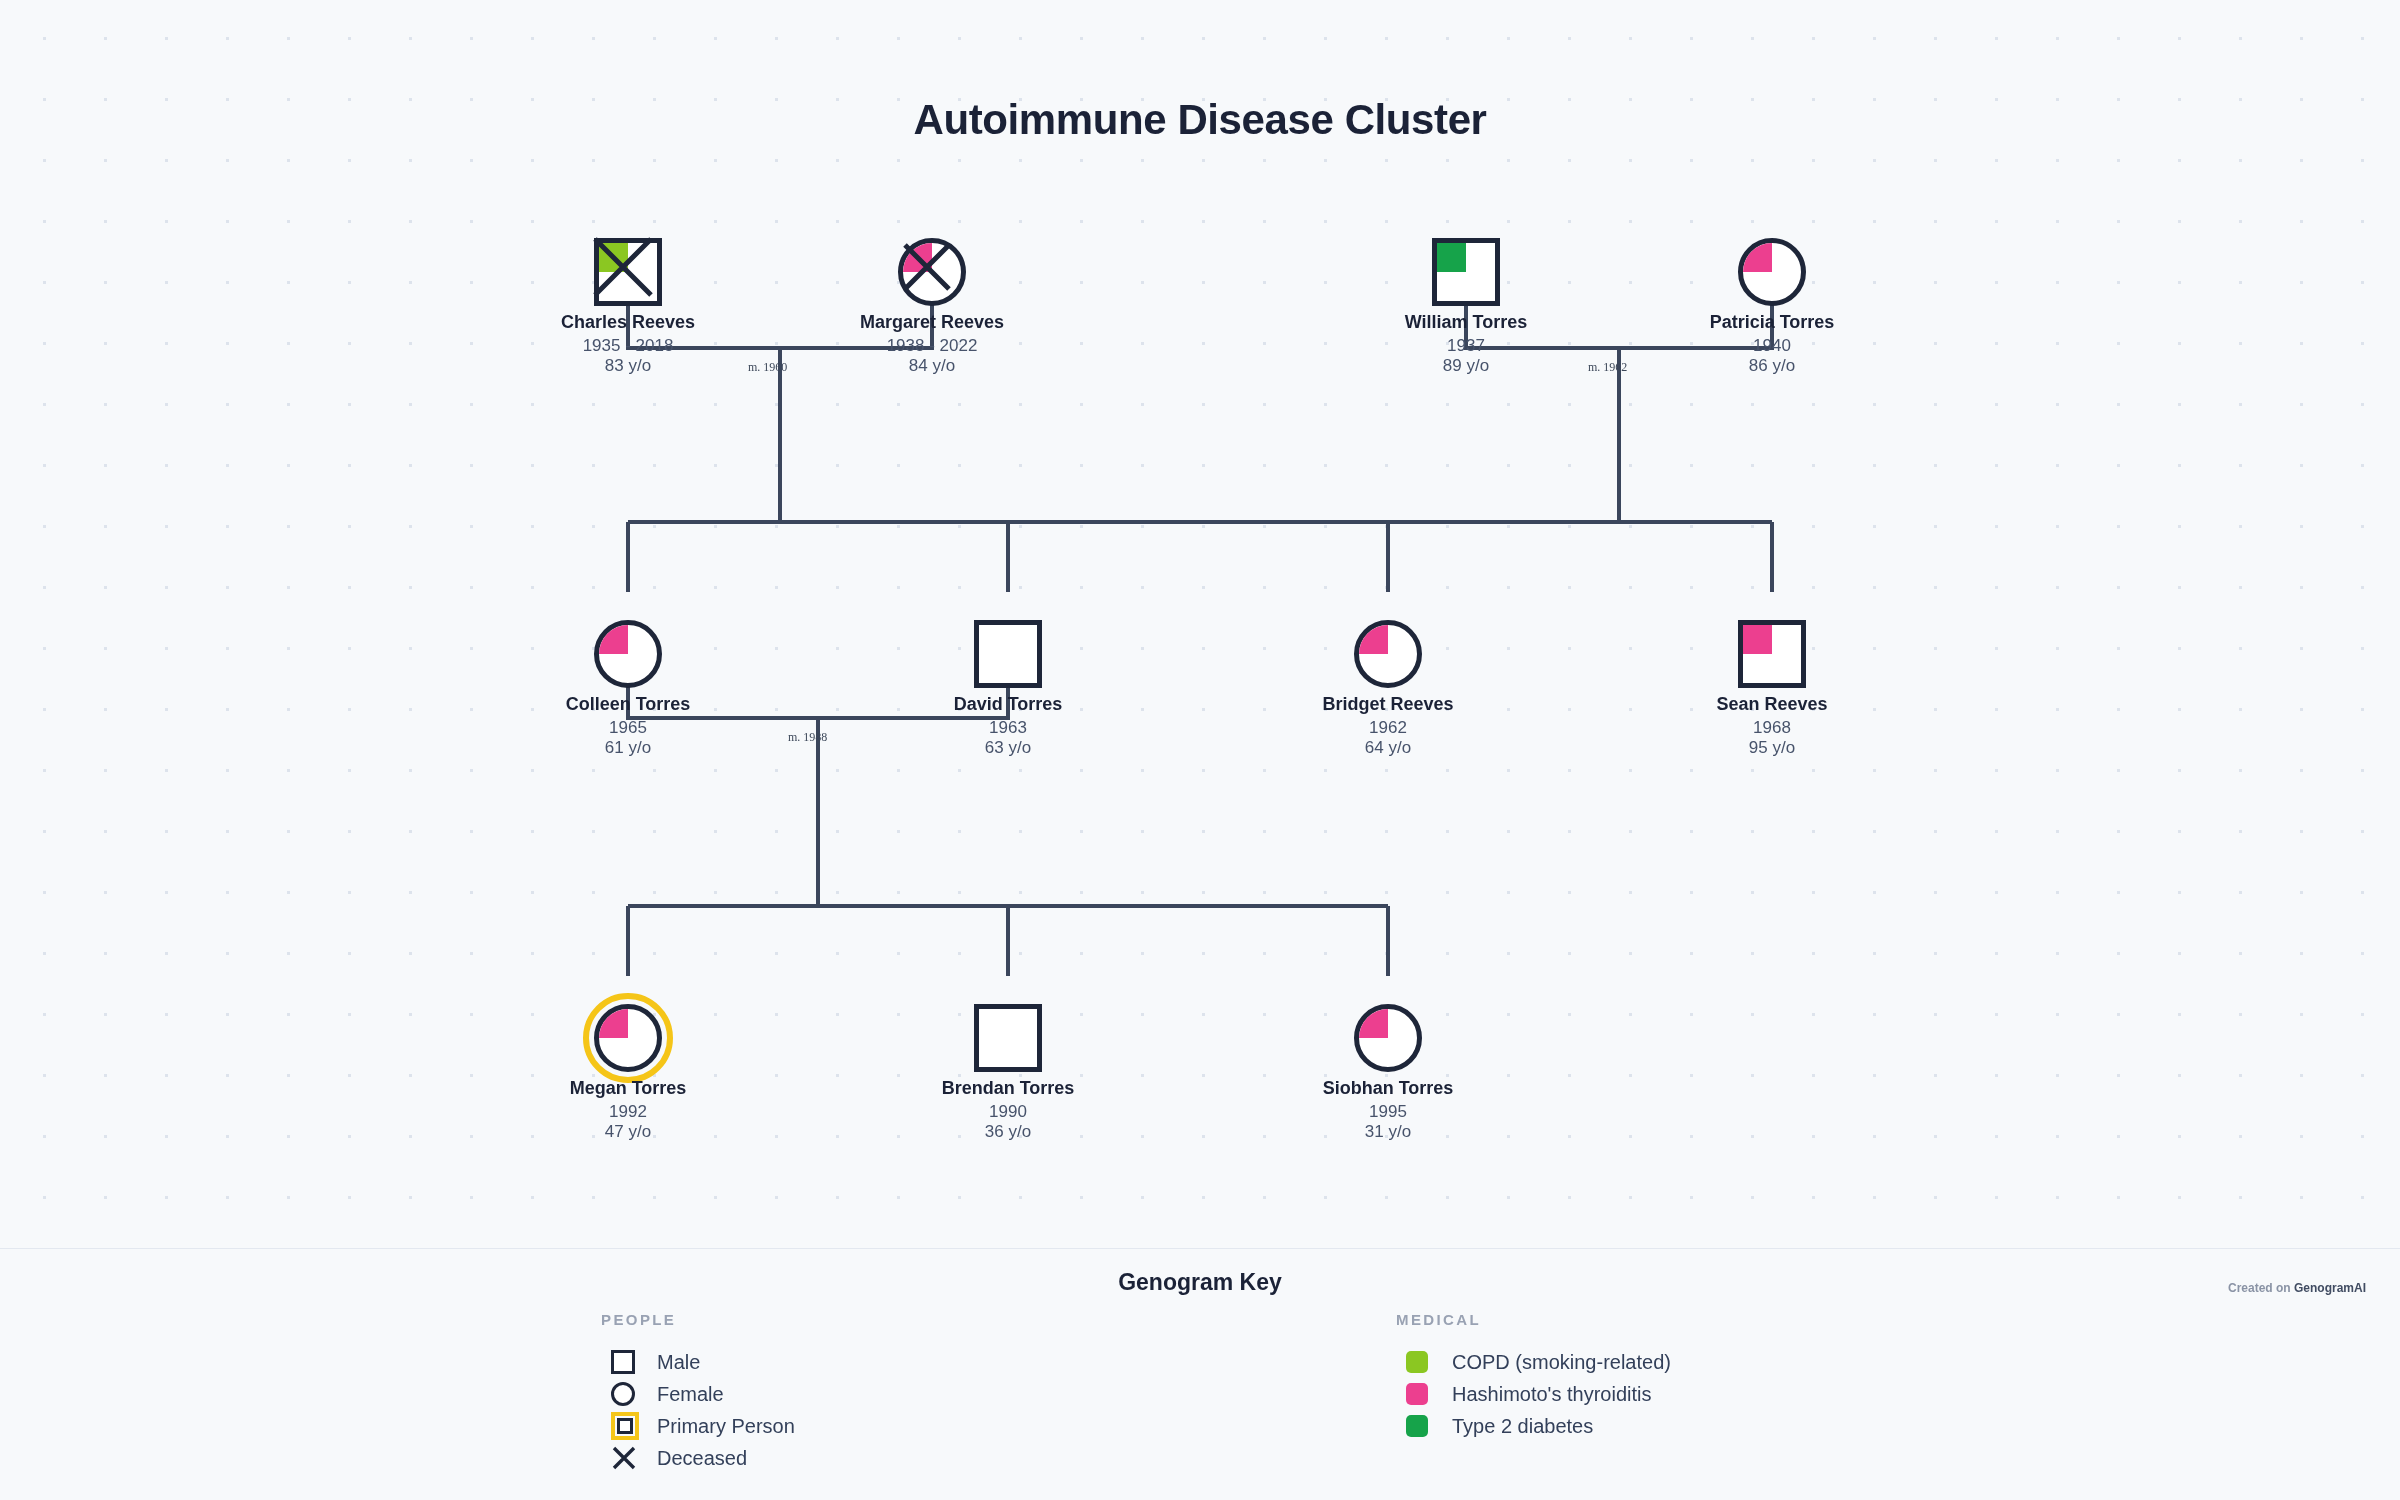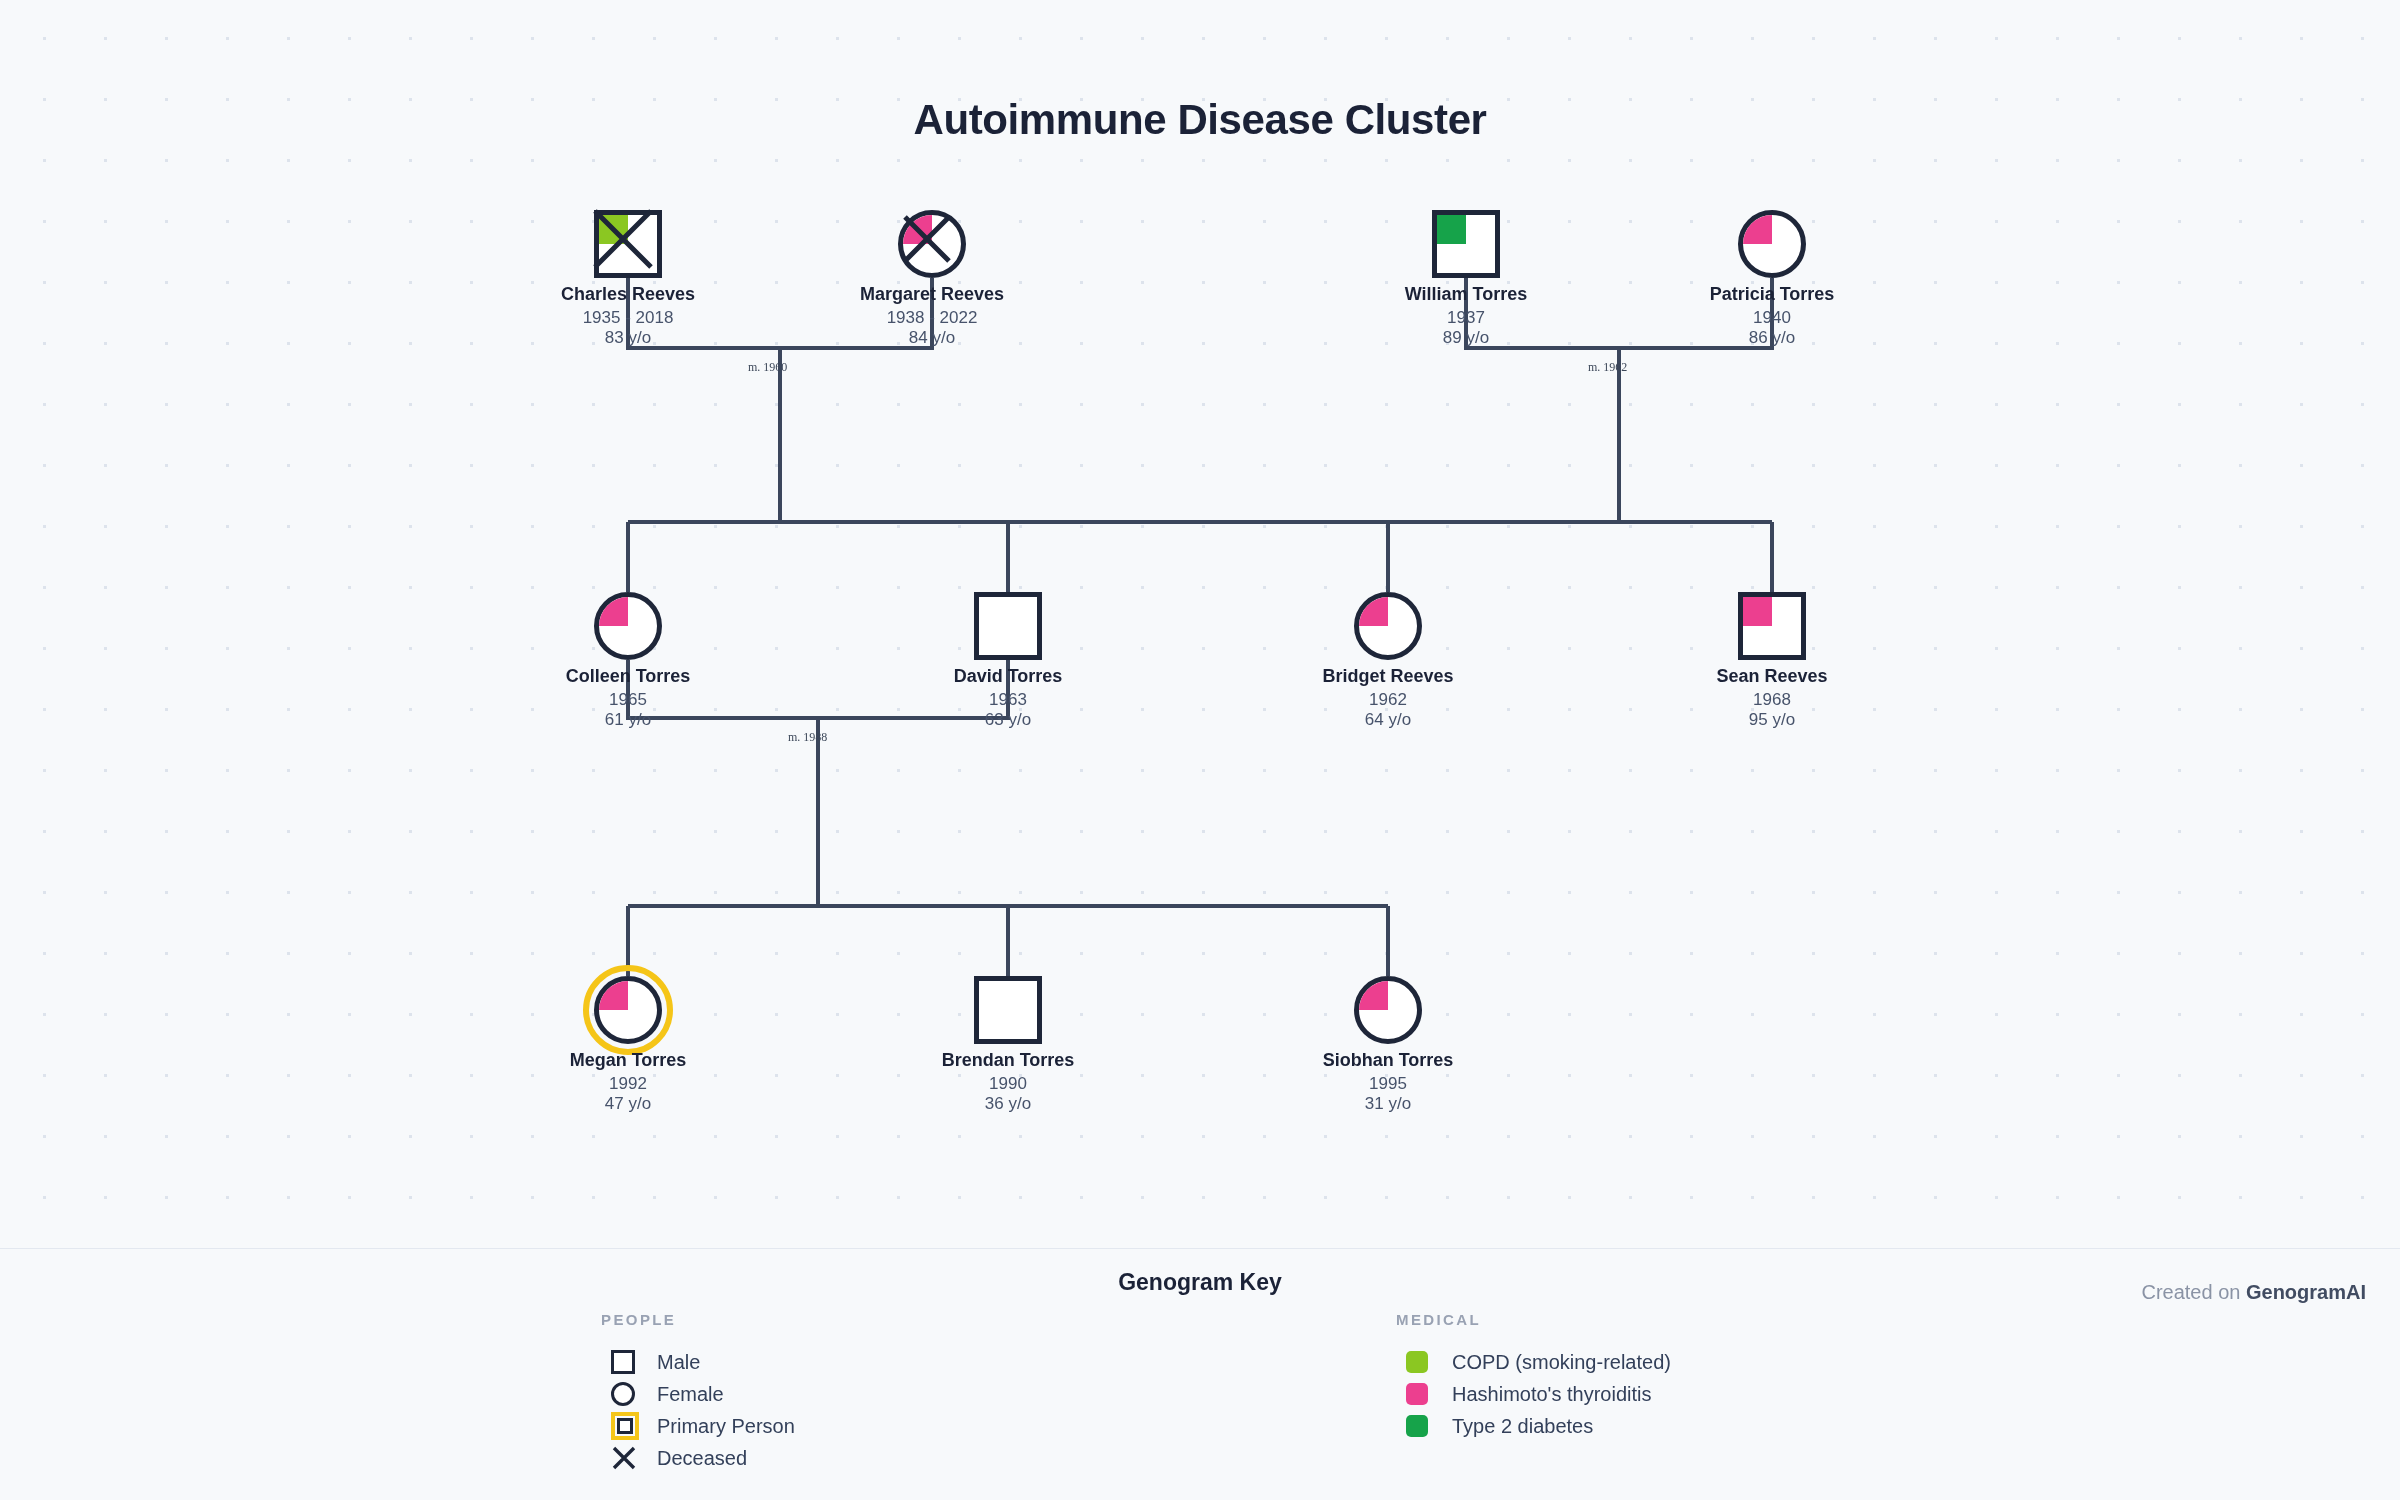--- a/index.html
+++ b/index.html
@@ -16,21 +16,21 @@
     background-color:#f7f9fb;
     background-image:radial-gradient(#dde3ec 1.6px, transparent 1.7px);
     background-size:61px 61px;
     background-position:14px 8px;
   }
   #title{
     position:absolute;top:96px;left:0;width:2400px;text-align:center;
     font-size:42px;font-weight:bold;letter-spacing:-0.4px;color:#1b2237;
   }
   #edges{position:absolute;left:0;top:0;width:2400px;height:1248px;}
-  .node{position:absolute;}
+  .node{position:absolute;margin-top:28px;}
   .shape{position:relative;}
   .sq{width:68px;height:68px;border:5px solid #1e2639;background:#fff;box-sizing:border-box;overflow:hidden;}
   .ci{width:68px;height:68px;border:5px solid #1e2639;background:#fff;border-radius:50%;box-sizing:border-box;overflow:hidden;}
   .quad{position:absolute;left:0;top:0;width:50%;height:50%;}
   .ring{
     position:absolute;left:-11px;top:-11px;width:90px;height:90px;
     border:6px solid #f5c518;border-radius:50%;box-sizing:border-box;
   }
   .decx{position:absolute;left:-5px;top:-5px;width:68px;height:68px;pointer-events:none;}
   .lbl{
@@ -46,21 +46,21 @@
   
   #legend{
     position:absolute;left:0;top:1248px;width:2400px;height:252px;
     background:#f7f9fb;border-top:1.5px solid #e3e8f0;
   }
   #legend-title{
     position:absolute;top:20px;left:0;width:2400px;text-align:center;
     font-size:23px;font-weight:bold;color:#1b2237;
   }
   #credit{
-    position:absolute;top:32px;right:34px;font-size:20px;color:#8a93a5;white-space:nowrap;
+    position:absolute;top:32px;right:34px;font-size:12px;color:#8a93a5;white-space:nowrap;font-weight:bold;
   }
   #credit b{color:#414c62;}
   .lgcol{position:absolute;top:62px;}
   .lghead{
     font-size:15px;font-weight:bold;letter-spacing:2.4px;color:#99a2b3;margin-bottom:18px;
   }
   .lgrow{display:flex;align-items:center;height:32px;margin-bottom:0px;}
   .lgicon{width:46px;display:flex;align-items:center;justify-content:flex-start;padding-left:10px;}
   .lgtxt{font-size:20px;color:#33405a;white-space:nowrap;}
   .sw{width:22px;height:22px;border-radius:5px;}

